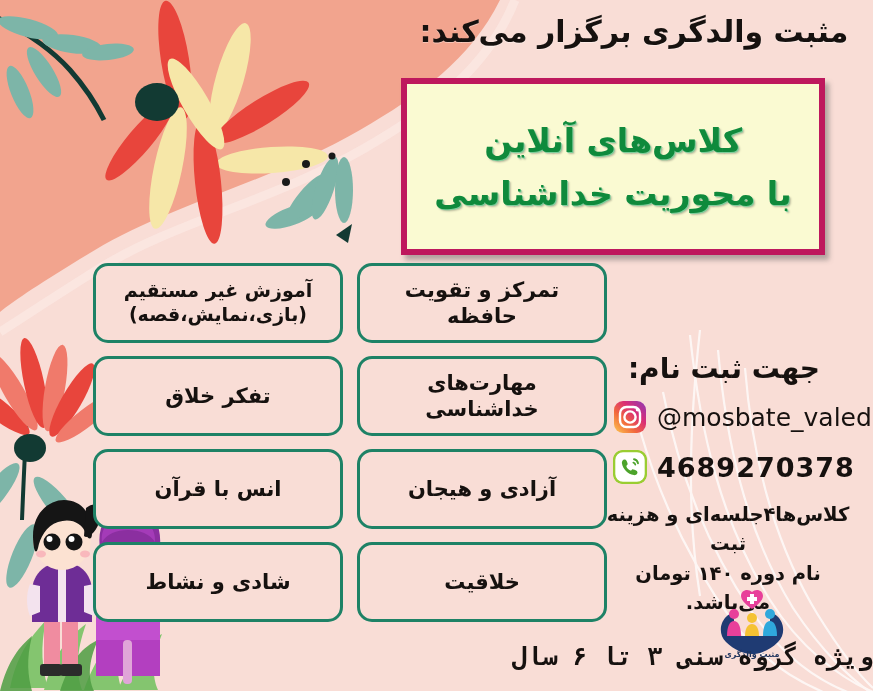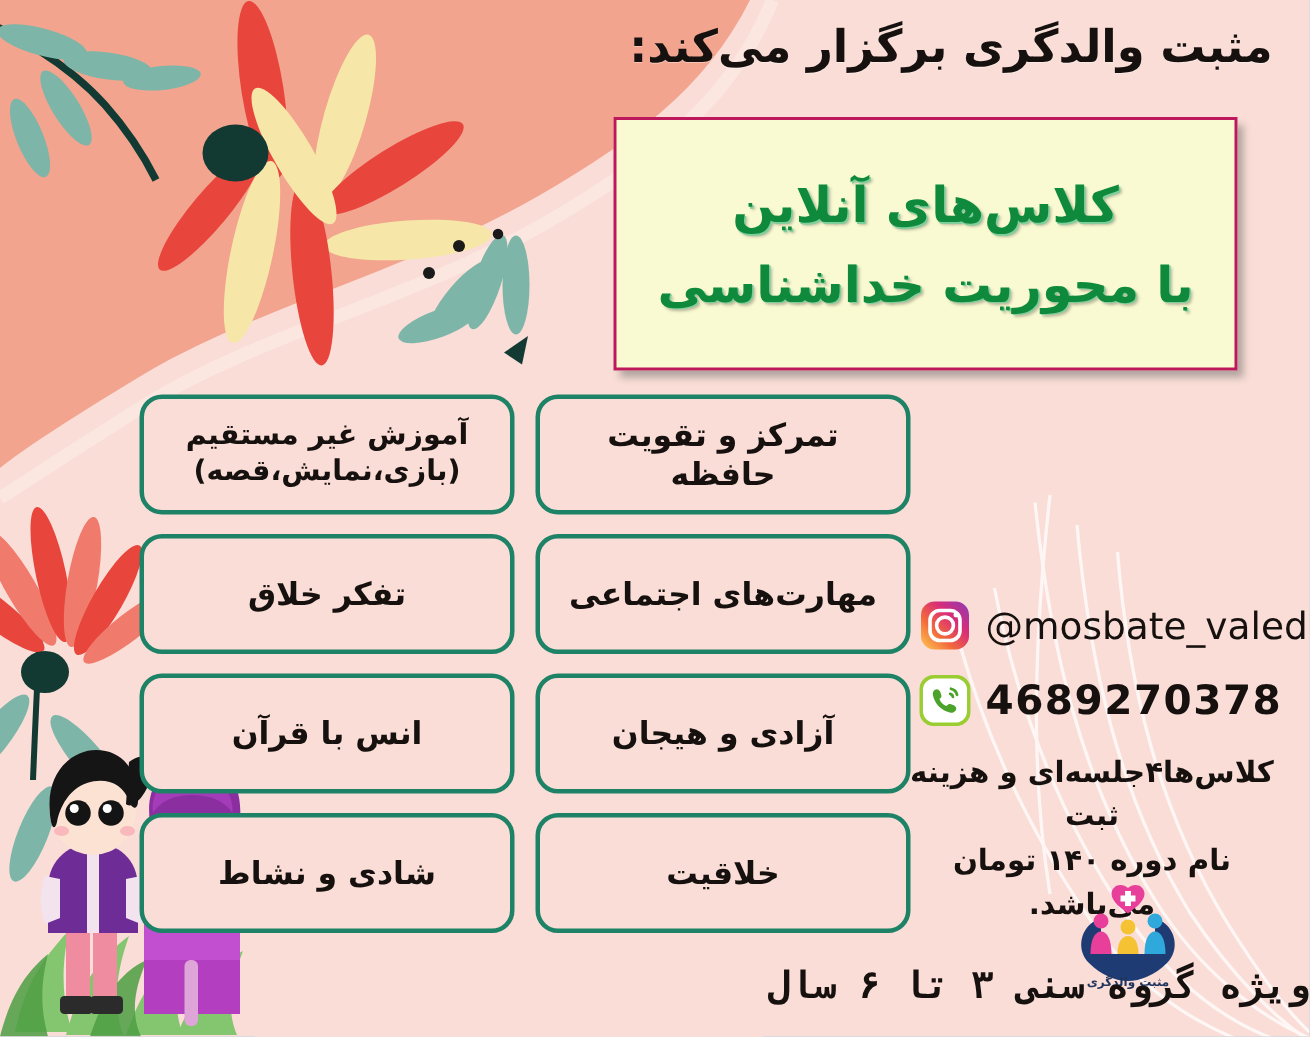--- a/index.html
+++ b/index.html
@@ -23,21 +23,21 @@
     font-size:30px;font-weight:bold;color:#16110f;
     letter-spacing:0px;direction:rtl;
     text-shadow:0 1px 0 rgba(255,255,255,.35);
   }
 
   
   .title-plate{
     position:absolute;top:78px;right:48px;
     width:412px;height:165px;
     background:#FAFAD2;
-    border:2px solid #be185d;
+    border:6px solid #be185d;
     box-shadow:4px 5px 5px rgba(90,90,90,.45);
     display:flex;flex-direction:column;
     align-items:center;justify-content:center;
     gap:14px;
     direction:rtl;
   }
   .title-line{
     font-size:33px;font-weight:bold;color:#0F8A3C;
     text-shadow:1px 1px 0 #7fce9c, 2px 2px 2px rgba(0,0,0,.25);
     white-space:nowrap;
@@ -272,30 +272,31 @@
     <div class="topic-box">
       <div class="topic-label">شادی و نشاط</div>
     </div>
   </div>
 
   <div class="col-right">
     <div class="topic-box">
       <div class="topic-label">تمرکز و تقویت حافظه</div>
     </div>
     <div class="topic-box">
-      <div class="topic-label">مهارت‌های اجتماعی</div>
+      <div class="topic-label">مهارت‌های خداشناسی</div>
     </div>
     <div class="topic-box">
       <div class="topic-label">آزادی و هیجان</div>
     </div>
     <div class="topic-box">
       <div class="topic-label">خلاقیت</div>
     </div>
   </div>
 
+  <div class="signup-title">جهت ثبت نام:</div>
 
   <div class="contact-row contact-insta">
     <svg class="icon-badge" viewBox="0 0 34 34">
       <rect x="1" y="1" width="32" height="32" rx="9" fill="url(#instaGrad2)"></rect>
       <defs>
         <linearGradient id="instaGrad2" x1="0" y1="1" x2="1" y2="0">
           <stop offset="0%" stop-color="#FDCB52"></stop>
           <stop offset="35%" stop-color="#F2683C"></stop>
           <stop offset="65%" stop-color="#D92D77"></stop>
           <stop offset="100%" stop-color="#8A3AB9"></stop>

